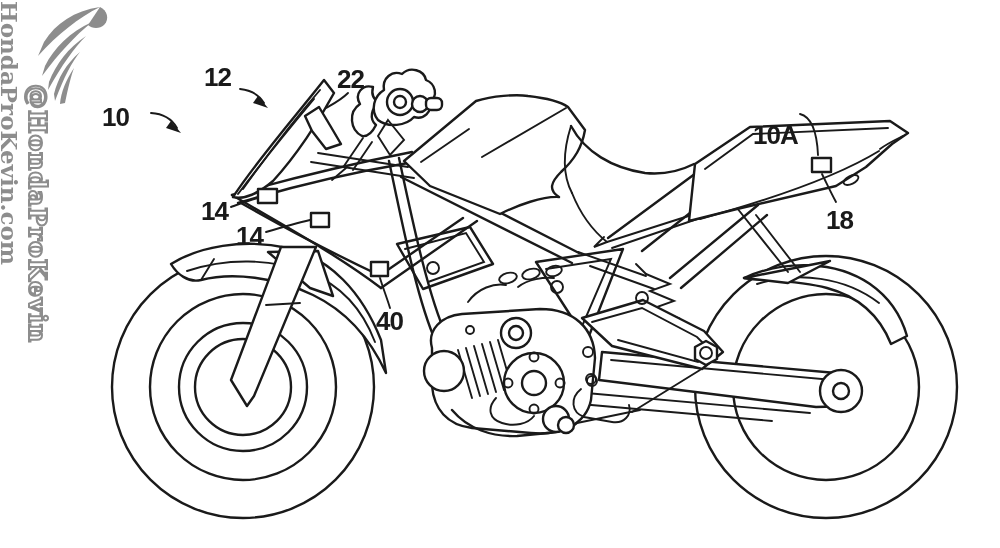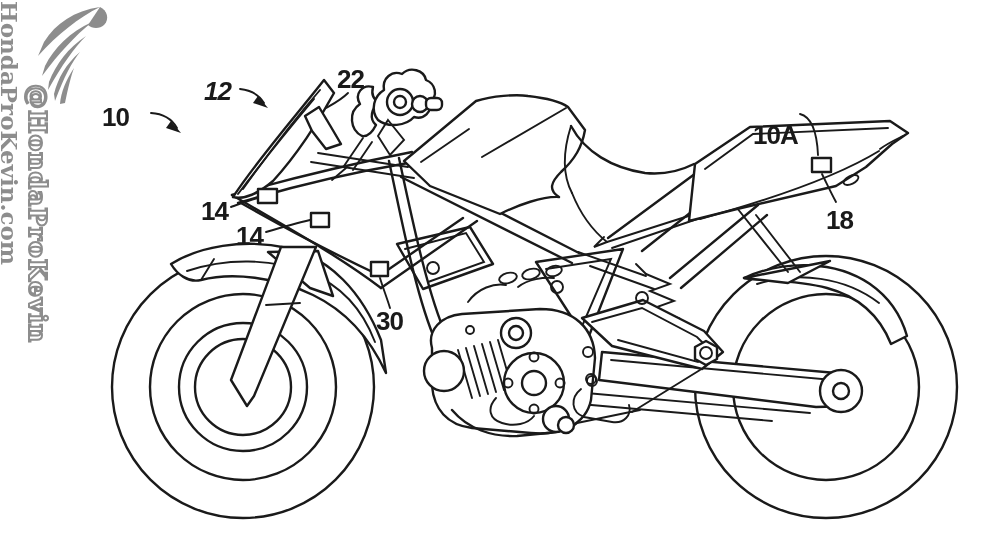--- a/index.html
+++ b/index.html
@@ -22,21 +22,21 @@
   
   #figure-svg{position:absolute;left:0;top:0;}
   .ln{fill:none;stroke:var(--line-color);stroke-width:2.4;stroke-linecap:round;stroke-linejoin:round;}
   .lnw{fill:#ffffff;stroke:var(--line-color);stroke-width:2.4;stroke-linejoin:round;}
   .thin{fill:none;stroke:var(--line-color);stroke-width:1.9;stroke-linecap:round;}
   .solid{fill:var(--line-color);stroke:none;}
   
   .ref{position:absolute;color:var(--line-color);font-size:26px;font-weight:600;
        letter-spacing:-1px;line-height:1;user-select:none;}
   #ref-10 {left:102px;top:104px;}
-  #ref-12 {left:204px;top:78px;font-style:italic;}
+  #ref-12 {left:204px;top:64px;}
   #ref-22 {left:337px;top:66px;text-align:right;}
   #ref-14a{left:201px;top:198px;}
   #ref-14b{left:236px;top:223px;}
   #ref-20 {left:376px;top:308px;}
   #ref-10A{left:753px;top:97px;margin-top:25px;}
   #ref-18 {left:826px;top:207px;}
 </style>
 </head>
 <body>
 
@@ -242,16 +242,16 @@
       <path class="thin" d="M800,114 C812,117 817,133 818,155"></path>
       <path class="thin" d="M836,202 C831,193 827,184 822,174"></path>
     </g>
   </svg>
 
   <div class="ref" id="ref-10">10</div>
   <div class="ref" id="ref-12">12</div>
   <div class="ref" id="ref-22">22</div>
   <div class="ref" id="ref-14a">14</div>
   <div class="ref" id="ref-14b">14</div>
-  <div class="ref" id="ref-20">30</div>
+  <div class="ref" id="ref-20">40</div>
   <div class="ref" id="ref-10A">10A</div>
   <div class="ref" id="ref-18">18</div>
 </div>
 
 </body></html>

